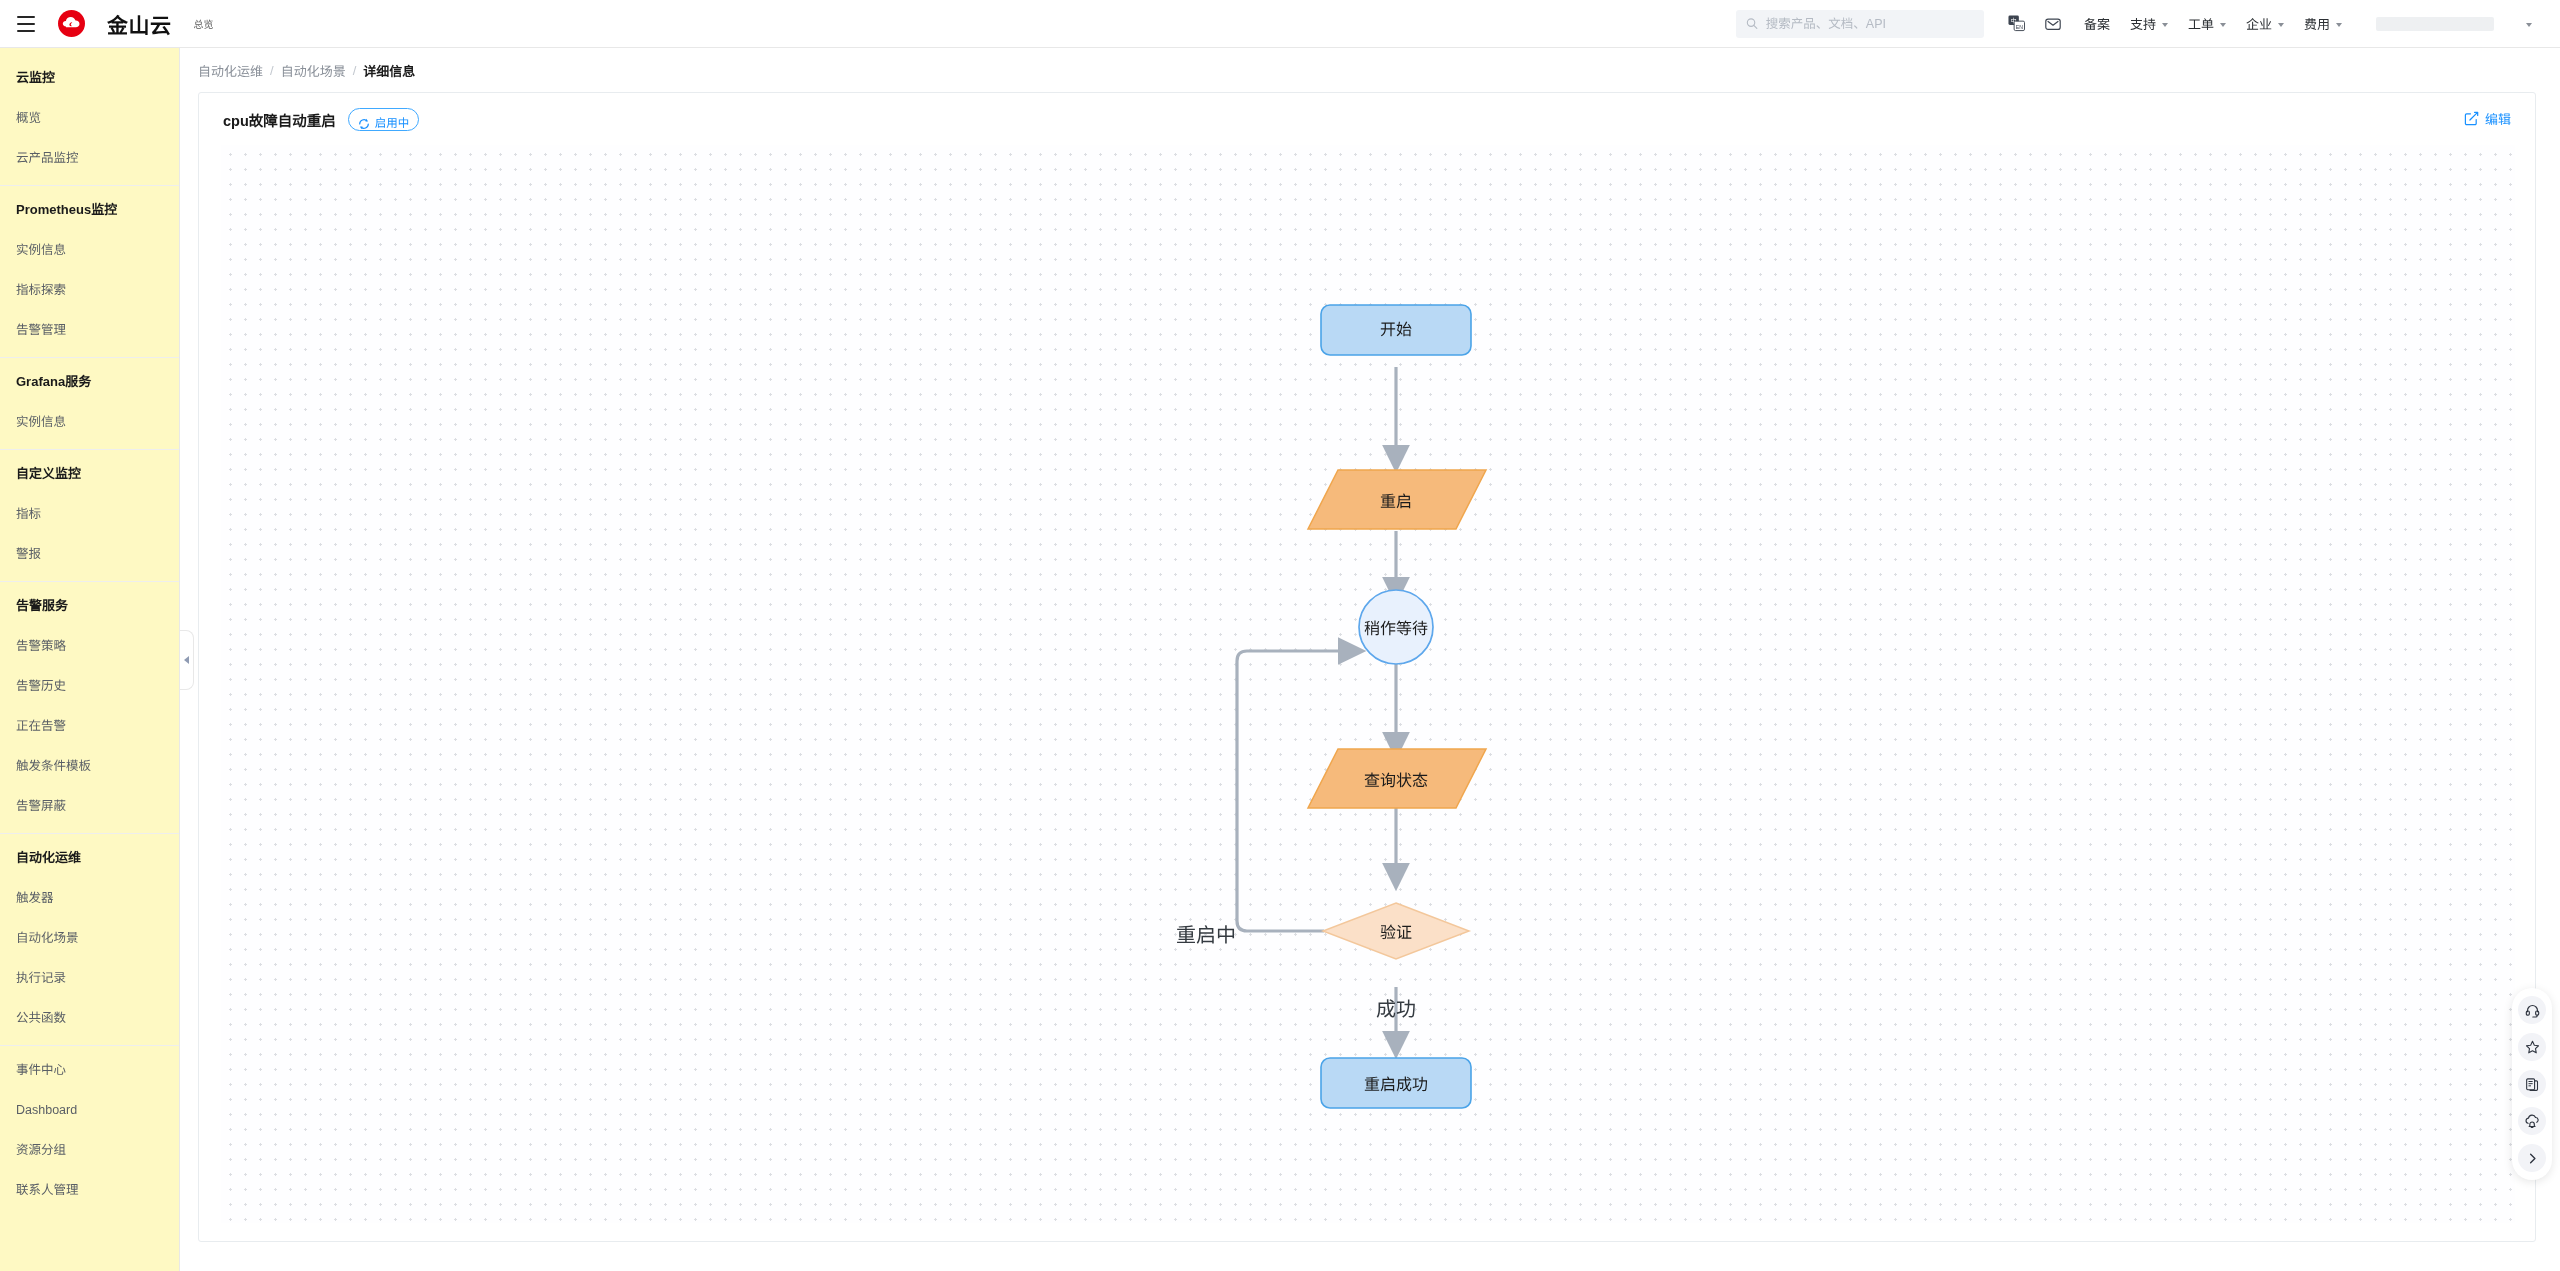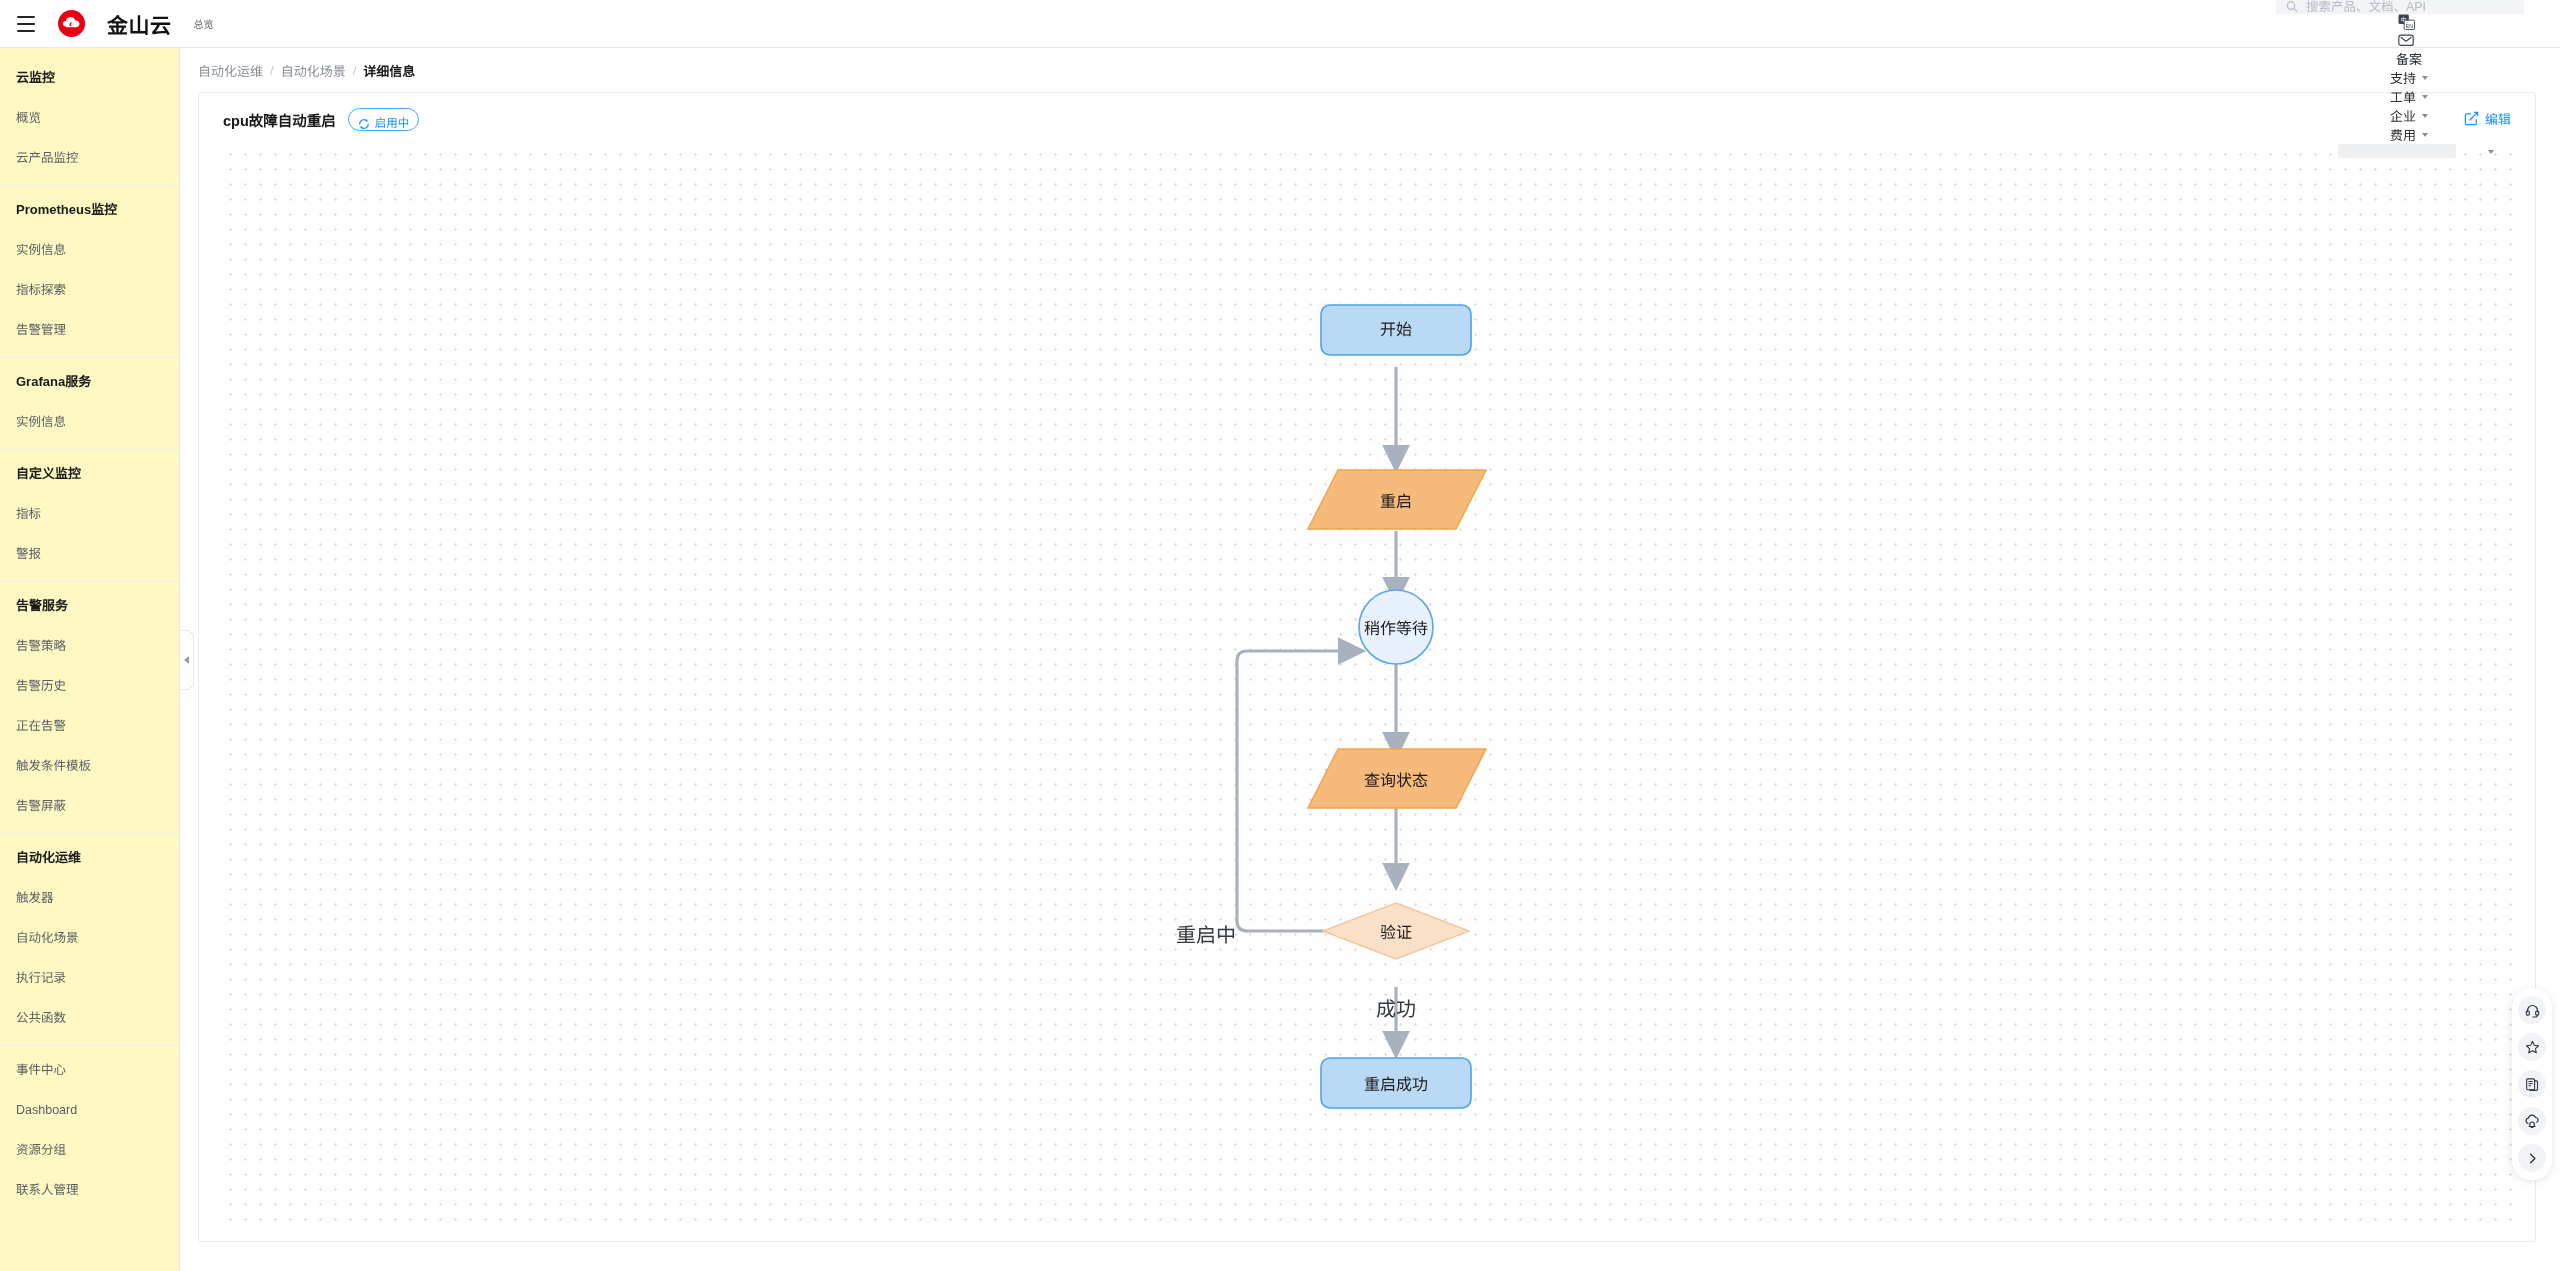--- a/index.html
+++ b/index.html
@@ -34,21 +34,21 @@
     display: flex; align-items: center; justify-content: center;
   }
   .brand-mark svg { display: block; }
   .brand-name { font-size: 21px; font-weight: 700; color: #111; letter-spacing: .5px; }
 
   .overview-link {
     margin-left: 22px; font-size: 10px; color: #595959; cursor: pointer;
   }
 
   .top-right {
-    margin-left: auto; display: flex; align-items: center; height: 48px; padding-right: 18px; flex-direction: column;
+    margin-left: auto; display: flex; align-items: center; height: 48px; padding-right: 18px;
   }
   .searchbox {
     width: 248px; height: 28px; background: #f2f4f7; border-radius: 3px;
     display: flex; align-items: center; padding: 0 10px; gap: 8px; cursor: text;
     margin-right: 18px;
   }
   .searchbox input {
     border: 0; outline: 0; background: transparent; font-size: 12.5px;
     color: #595959; width: 100%; font-family: inherit;
   }

